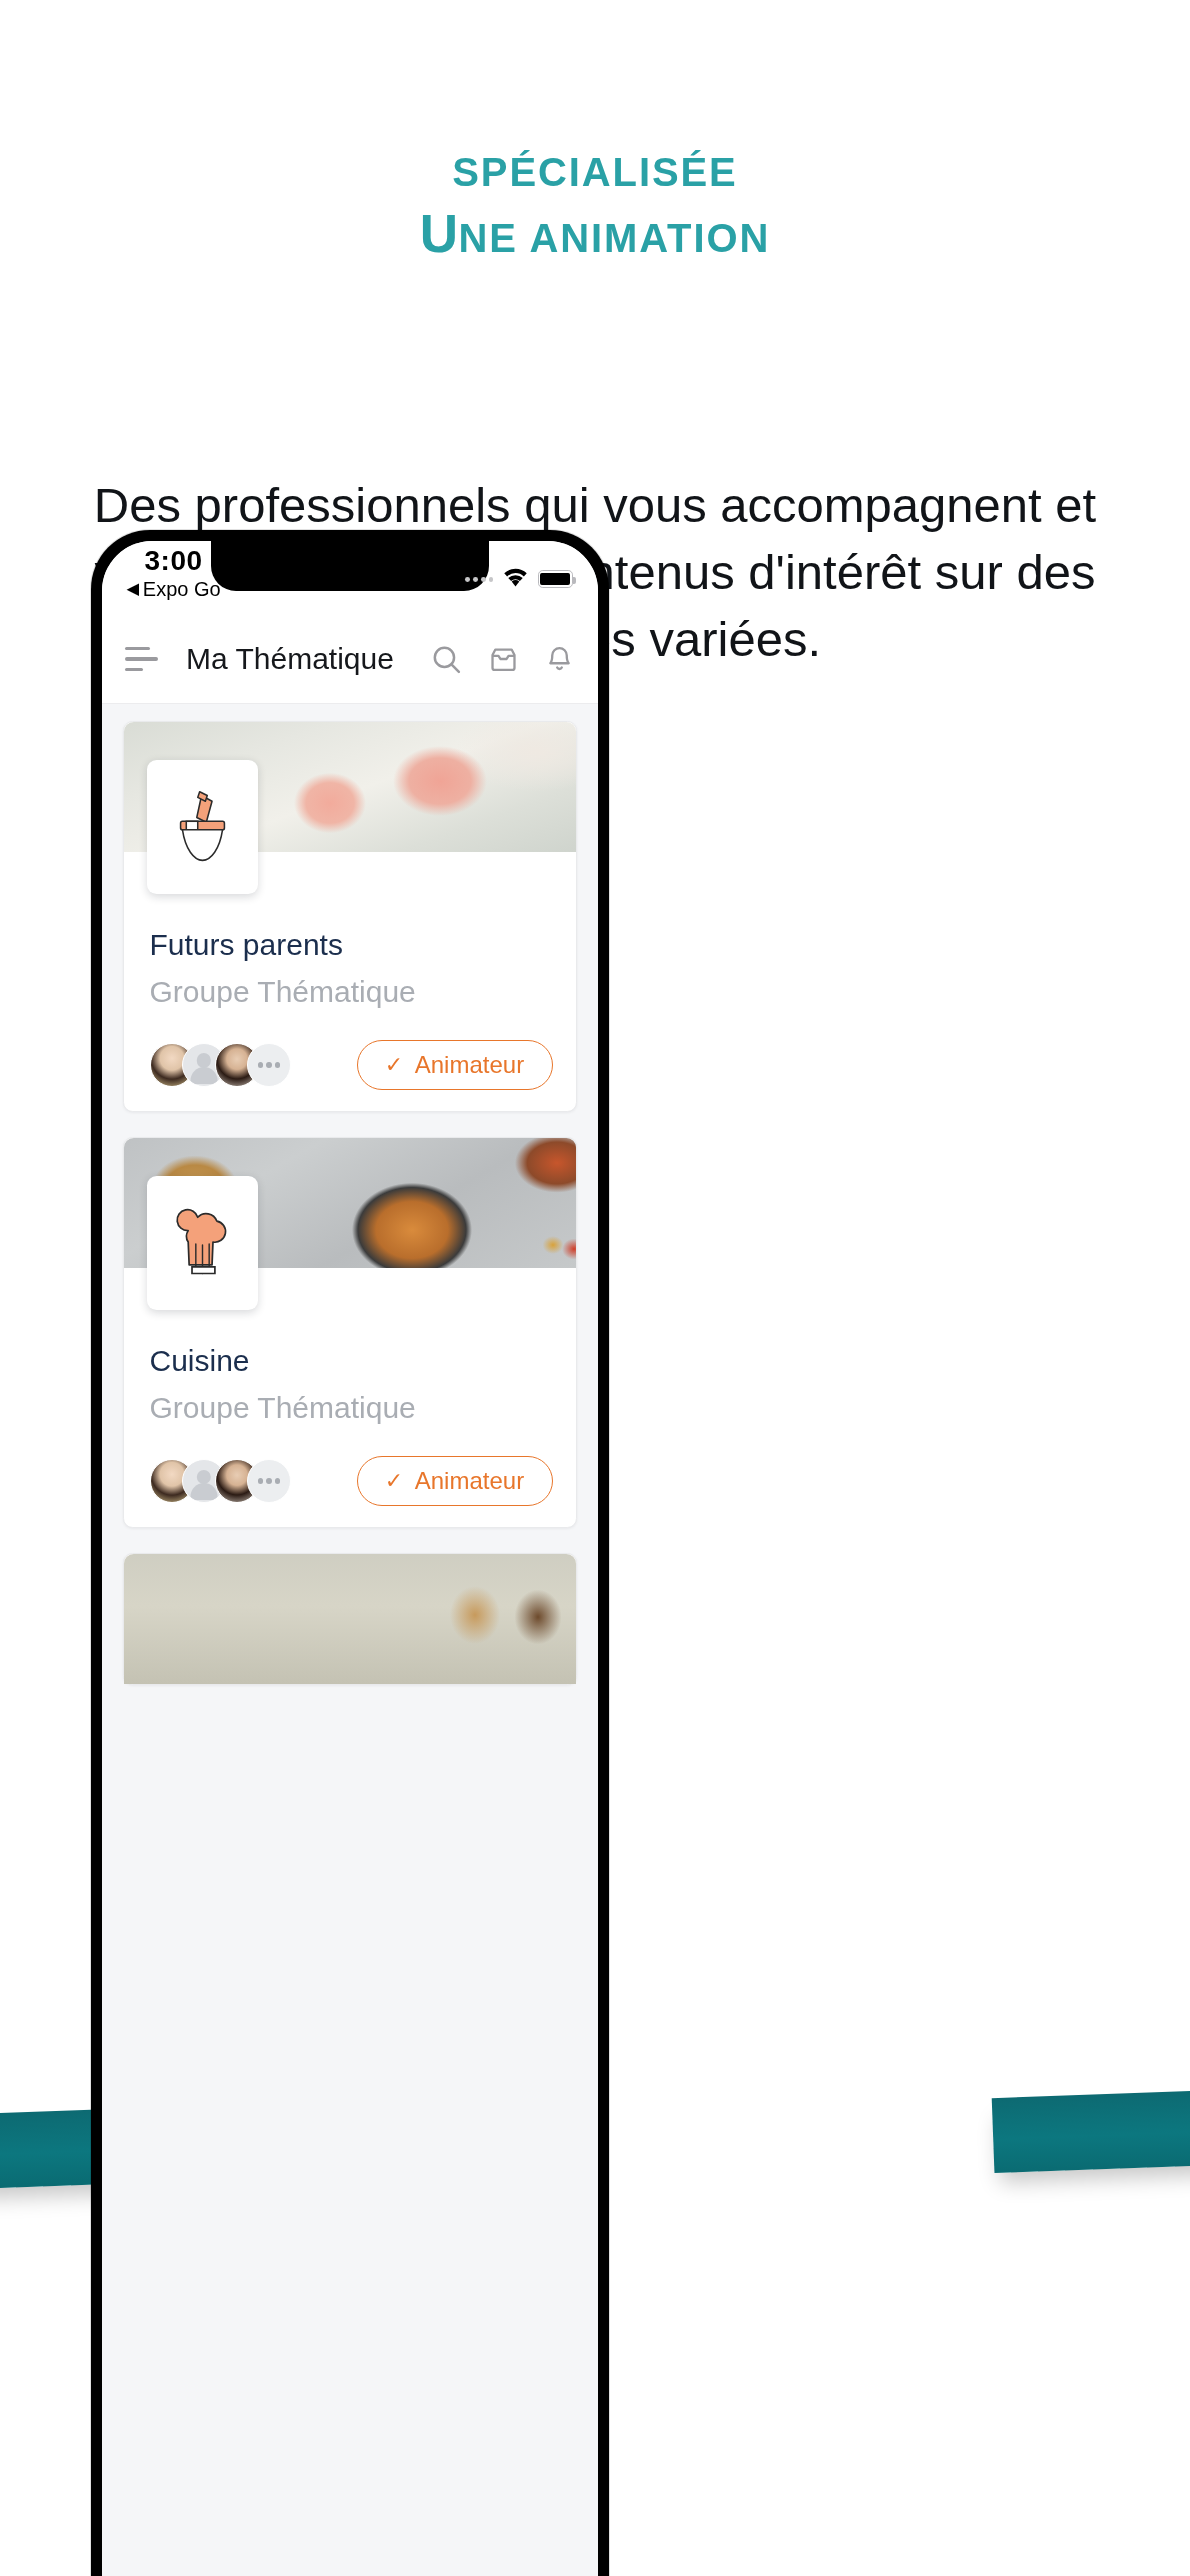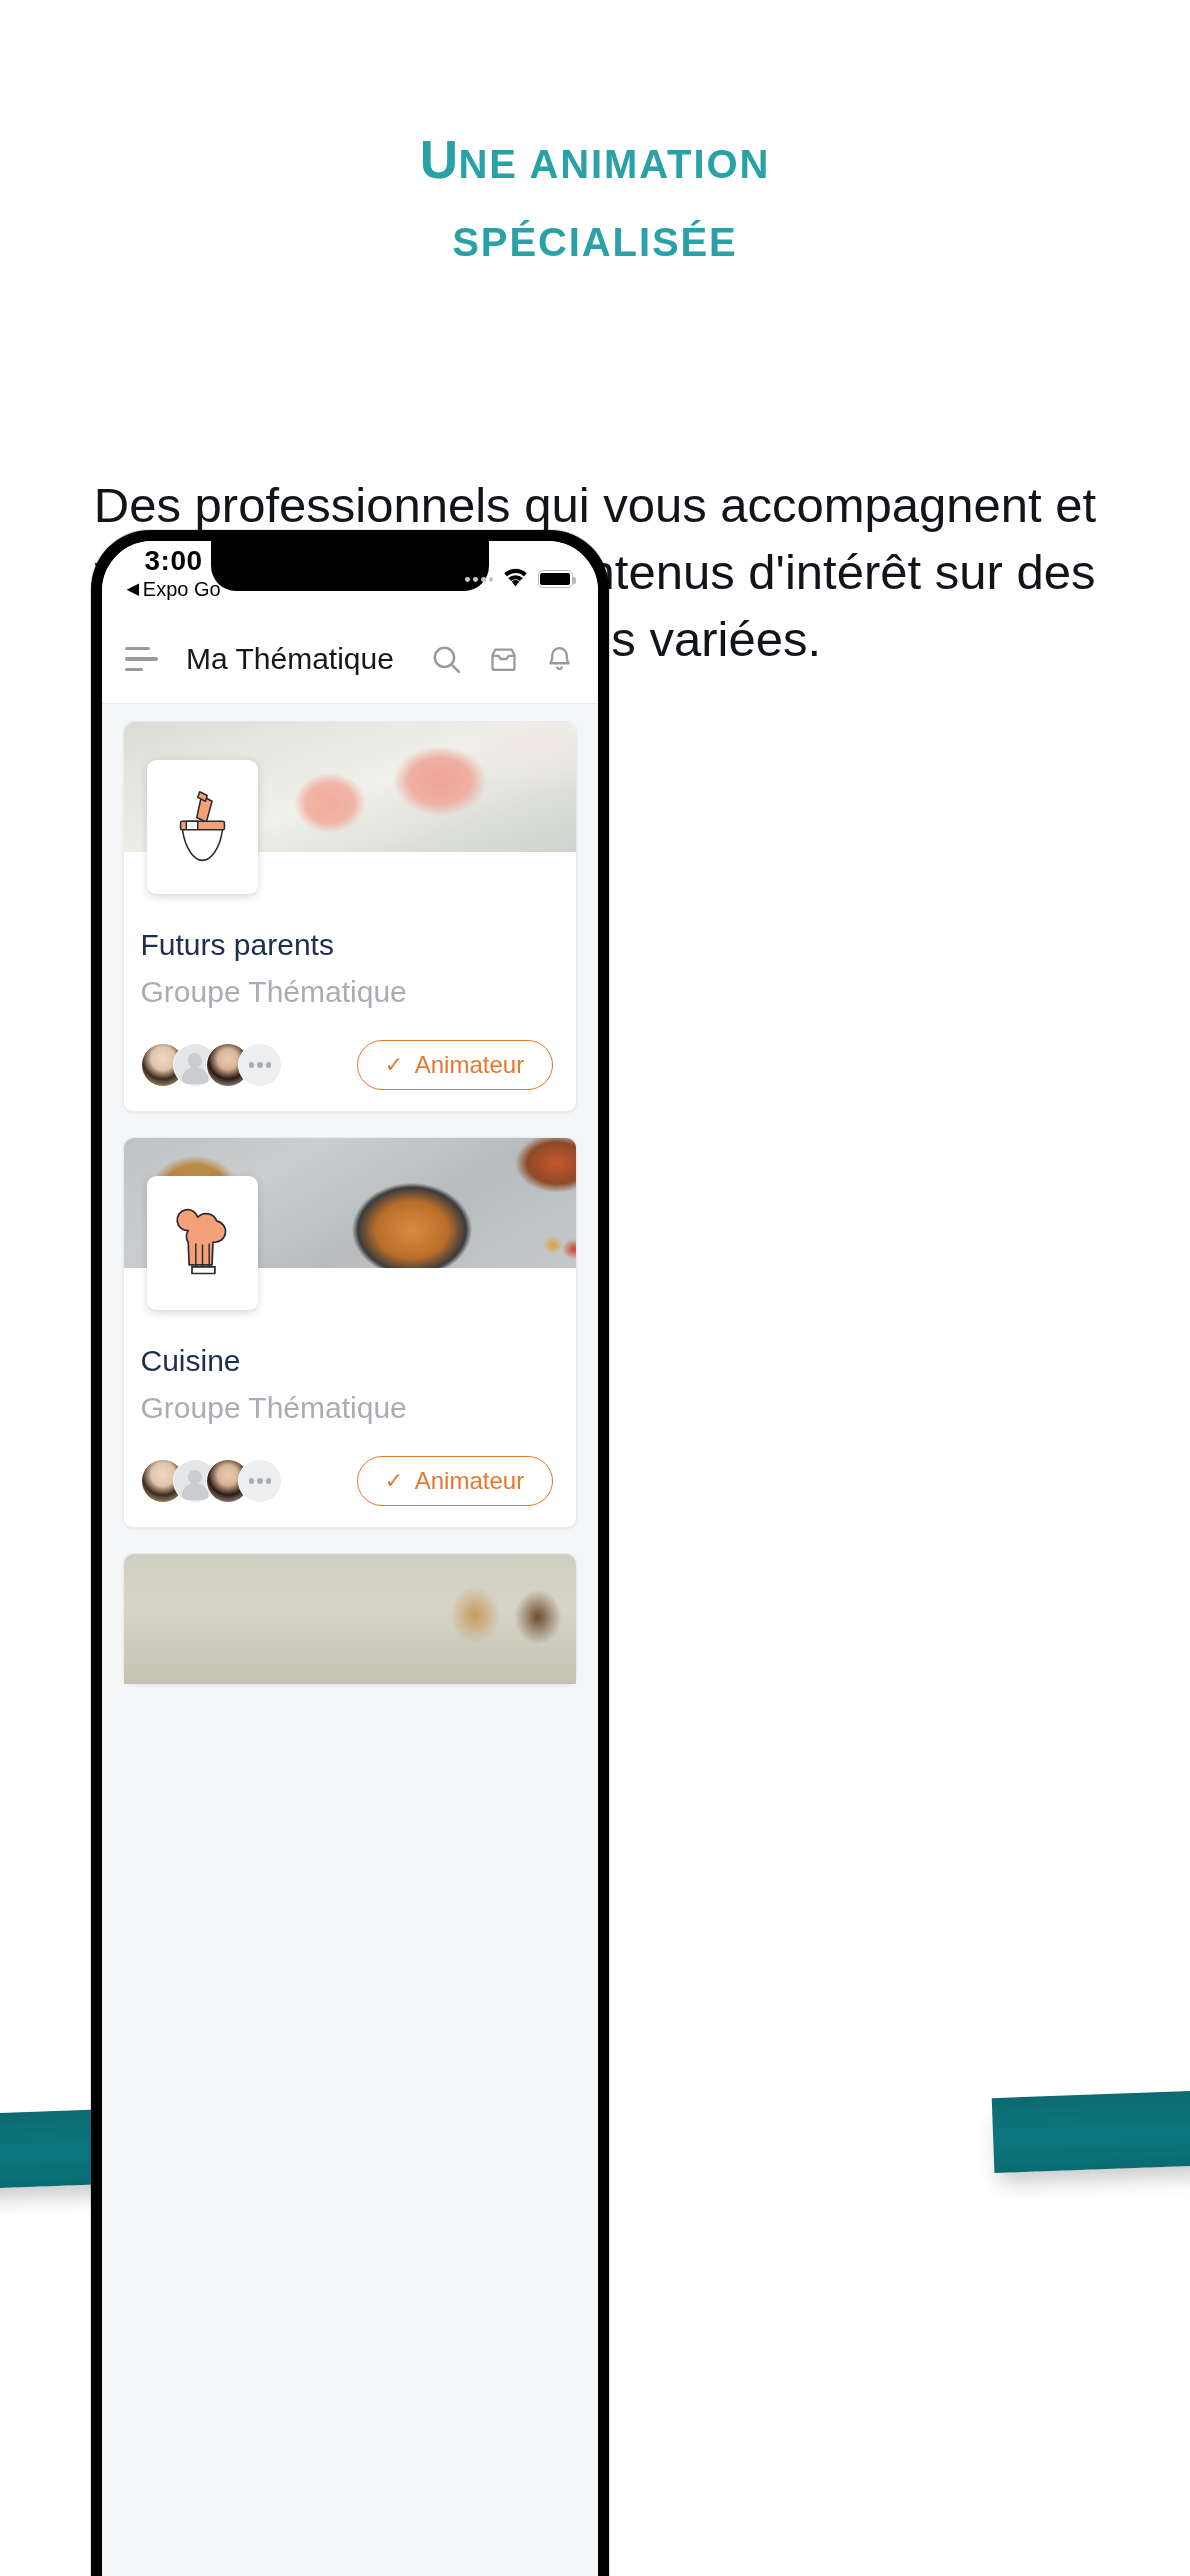--- a/index.html
+++ b/index.html
@@ -104,21 +104,21 @@
 
   
   .feed { padding: 17px 21px 0 21px; }
   .card {
     background: #fff; border-radius: 9.6px;
     border: 1px solid #e9eaec;
     box-shadow: 0 1px 2.9px rgba(18,24,40,0.06);
     margin-bottom: 25px; overflow: visible; position: relative;
   }
   .card-media { height: 130px; border-radius: 9.6px 9.6px 0 0; overflow:hidden; position: relative; }
-  .card-body { padding: 17px 23px 21px 17px; position: relative; }
+  .card-body { padding: 17px 23px 21px 26px; position: relative; }
 
   .badge {
     position: absolute; left: 23px; top: -92px;
     width: 111px; height: 134px; background: #fff;
     border-radius: 9.6px; box-shadow: 0 2.9px 8.6px rgba(20,25,40,0.16);
     display: flex; align-items: center; justify-content: center; z-index: 4;
   }
   .badge svg { display:block; }
 
   .card-title { font-size: 30px; color: #1b2e4d; font-weight: 500; margin-top: 59px; }
@@ -177,22 +177,22 @@
   .av2::before { content:""; position:absolute; left:50%; top:22%; transform:translateX(-50%); width:14.4px; height:14.4px; border-radius:50%; background:#c9ccd1; }
   .av2::after  { content:""; position:absolute; left:50%; bottom:1.9px; transform:translateX(-50%); width:27px; height:17px; border-radius:13.4px 13.4px 0 0; background:#c9ccd1; }
   .av3 { background: radial-gradient(circle at 50% 36%, #e8cdb4 0%, #d6b293 30%, #2b1b14 58%, #d9cfc4 100%); }
 </style>
 </head>
 <body>
 
 <div class="page">
 
   <div class="heading">
+    <span class="ln ln2">SPÉCIALISÉE</span>
     <span class="ln"><span class="cap">U</span><span class="sm">NE ANIMATION</span></span>
-    <span class="ln ln2">SPÉCIALISÉE</span>
   </div>
 
   <p class="lede">Des professionnels qui vous accompagnent et vous proposent des contenus d'intérêt sur des thématiques variées.</p>
 
   <div class="ribbon ribbon-left"></div>
   <div class="ribbon ribbon-right"></div>
 
   <div class="phone">
     <div class="screen">
 

